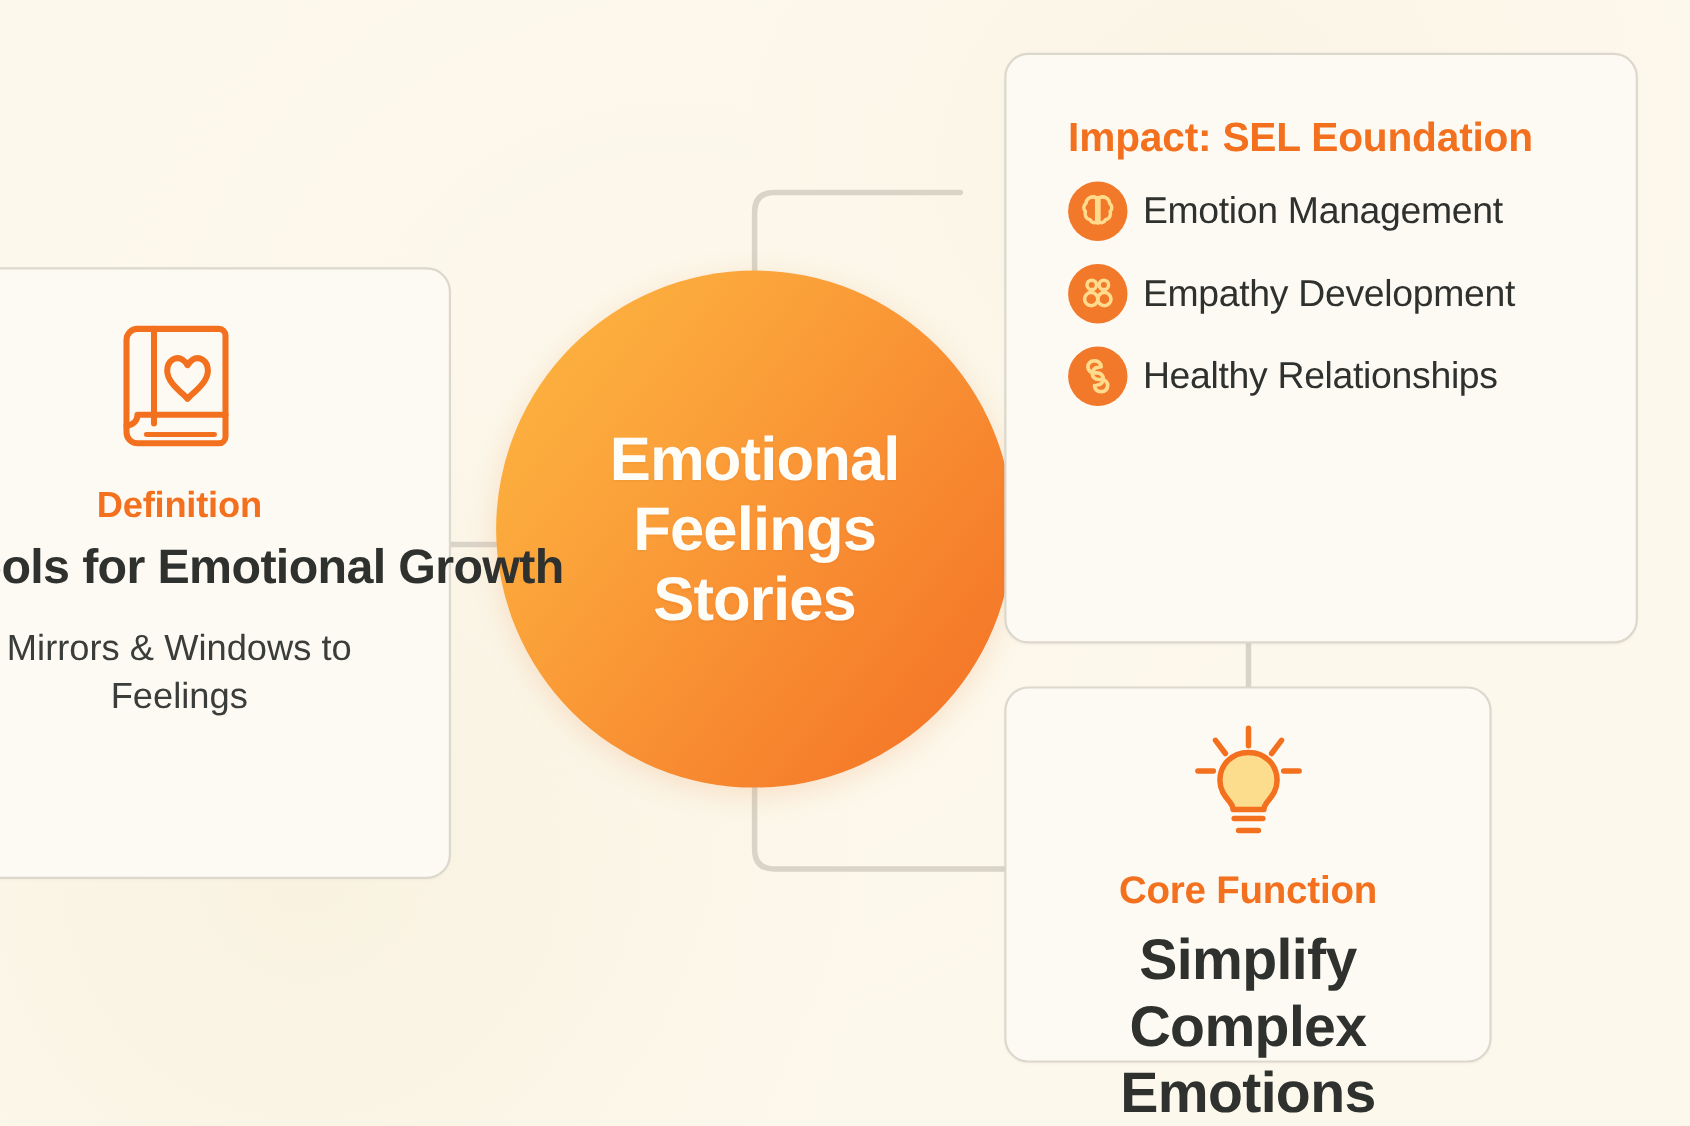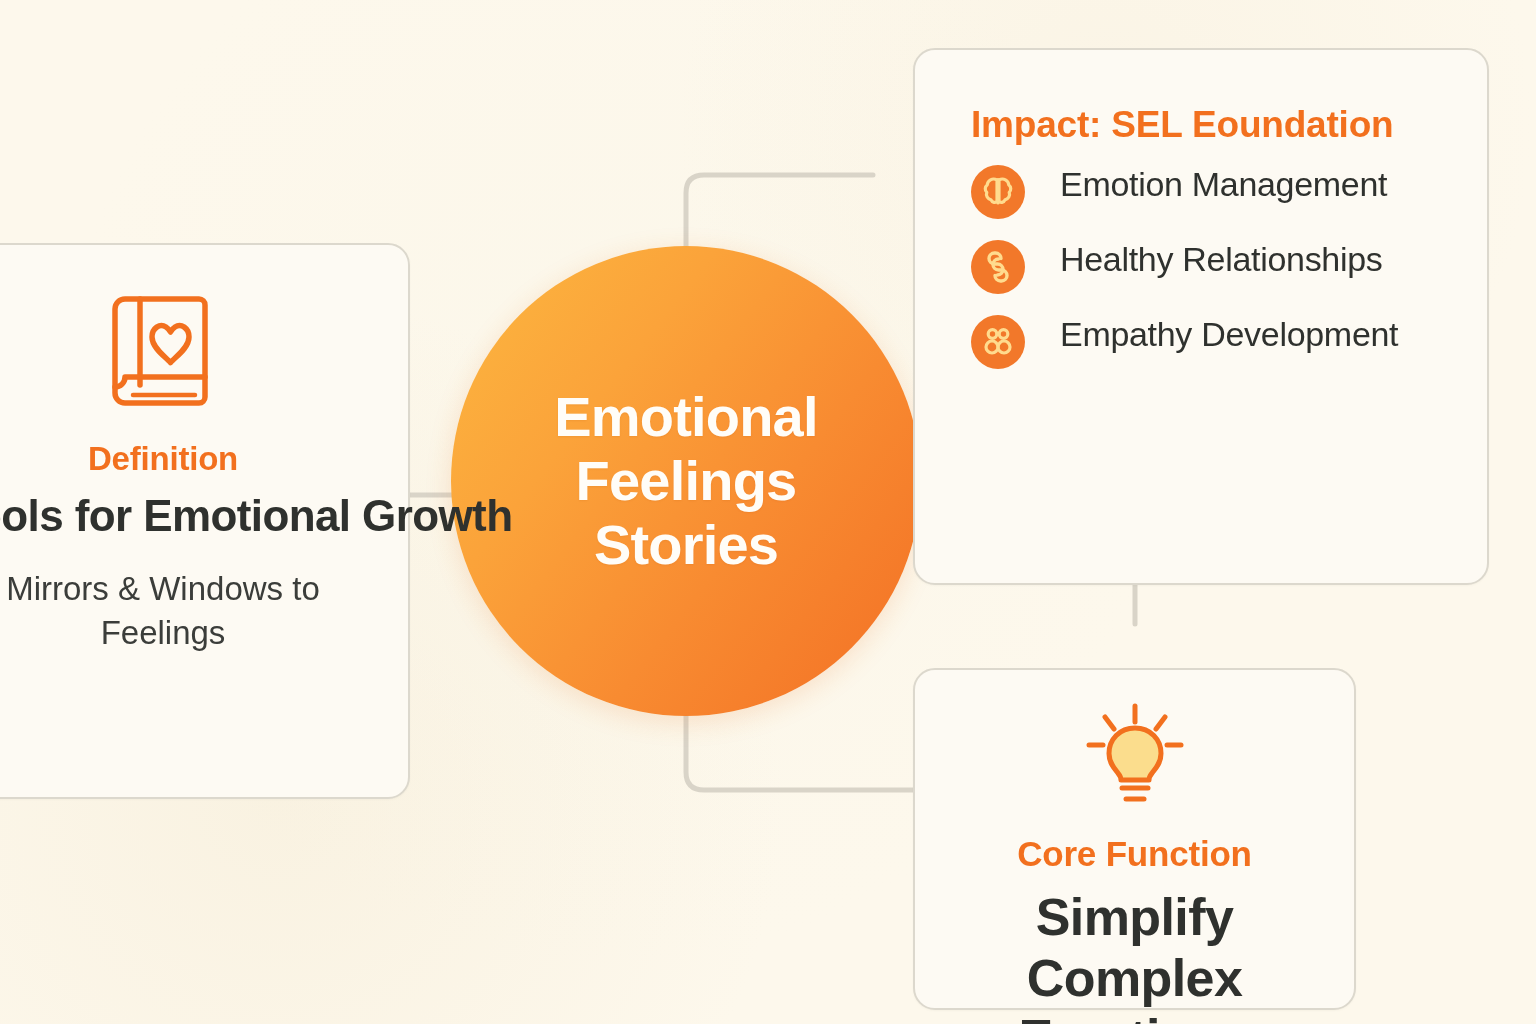--- a/index.html
+++ b/index.html
@@ -67,21 +67,20 @@
   }
 
   
   #card-core {
     left: 913px;
     top: 624px;
     width: 443px;
     height: 342px;
     padding: 30px 34px 37px 34px;
     text-align: center;
-    margin-top: 44px;
   }
 
   
   .eyebrow {
     color: #f2701e;
     font-size: 35px;
     font-weight: bold;
     letter-spacing: -0.2px;
     line-height: 1.12;
   }
@@ -103,21 +102,22 @@
     color: #3b3d3a;
     font-size: 33px;
     line-height: 1.32;
     font-weight: normal;
   }
 
   
   #impact-list { list-style: none; }
   .bullet-row {
     display: flex;
-    gap: 35px;
+    align-items: center;
+    gap: 14px;
     margin-bottom: 21px;
   }
   .bullet-icon {
     flex: 0 0 auto;
     width: 54px;
     height: 54px;
     border-radius: 50%;
     background: #f2782a;
     display: flex;
     align-items: center;
@@ -213,43 +213,43 @@
             <line x1="18" y1="5.6" x2="18" y2="29"></line>
           </g>
         </svg>
       </span>
       <span class="bullet-label">Emotion Management</span>
     </li>
 
     <li class="bullet-row">
       <span class="bullet-icon">
         <svg width="36" height="36" viewBox="0 0 36 36">
-          <g fill="none" stroke="#ffdb8e" stroke-width="3.4" stroke-linecap="round">
-            <path d="M21 9.5 a5.5 5.5 0 0 0 -5.5 -5.5 h-1 a5.5 5.5 0 0 0 0 11 h3 a5.5 5.5 0 0 1 0 11"></path>
-            <path d="M15 26.5 a5.5 5.5 0 0 0 5.5 5.5 h1 a5.5 5.5 0 0 0 0 -11 h-3 a5.5 5.5 0 0 1 0 -11"></path>
-          </g>
-        </svg>
-      </span>
-      <span class="bullet-label">Healthy Relationships</span>
-    </li>
-
-    <li class="bullet-row">
-      <span class="bullet-icon">
-        <svg width="36" height="36" viewBox="0 0 36 36">
           <g fill="none" stroke="#ffdb8e" stroke-width="3.2">
             <circle cx="12.5" cy="10" r="4.3"></circle>
             <circle cx="23.5" cy="10" r="4.3"></circle>
             <circle cx="12" cy="23" r="6"></circle>
             <circle cx="24" cy="23" r="6"></circle>
           </g>
         </svg>
       </span>
       <span class="bullet-label">Empathy Development</span>
     </li>
 
+    <li class="bullet-row">
+      <span class="bullet-icon">
+        <svg width="36" height="36" viewBox="0 0 36 36">
+          <g fill="none" stroke="#ffdb8e" stroke-width="3.4" stroke-linecap="round">
+            <path d="M21 9.5 a5.5 5.5 0 0 0 -5.5 -5.5 h-1 a5.5 5.5 0 0 0 0 11 h3 a5.5 5.5 0 0 1 0 11"></path>
+            <path d="M15 26.5 a5.5 5.5 0 0 0 5.5 5.5 h1 a5.5 5.5 0 0 0 0 -11 h-3 a5.5 5.5 0 0 1 0 -11"></path>
+          </g>
+        </svg>
+      </span>
+      <span class="bullet-label">Healthy Relationships</span>
+    </li>
+
   </ul>
 </section>
 
 <section class="card" id="card-core">
   <svg class="card-icon" width="112" height="116" viewBox="0 0 112 116">
     <g stroke="#f2701e" stroke-width="5" stroke-linecap="round" fill="none">
 
       <line x1="56" y1="6" x2="56" y2="22"></line>
       <line x1="26" y1="17" x2="35" y2="29"></line>
       <line x1="86" y1="17" x2="77" y2="29"></line>

